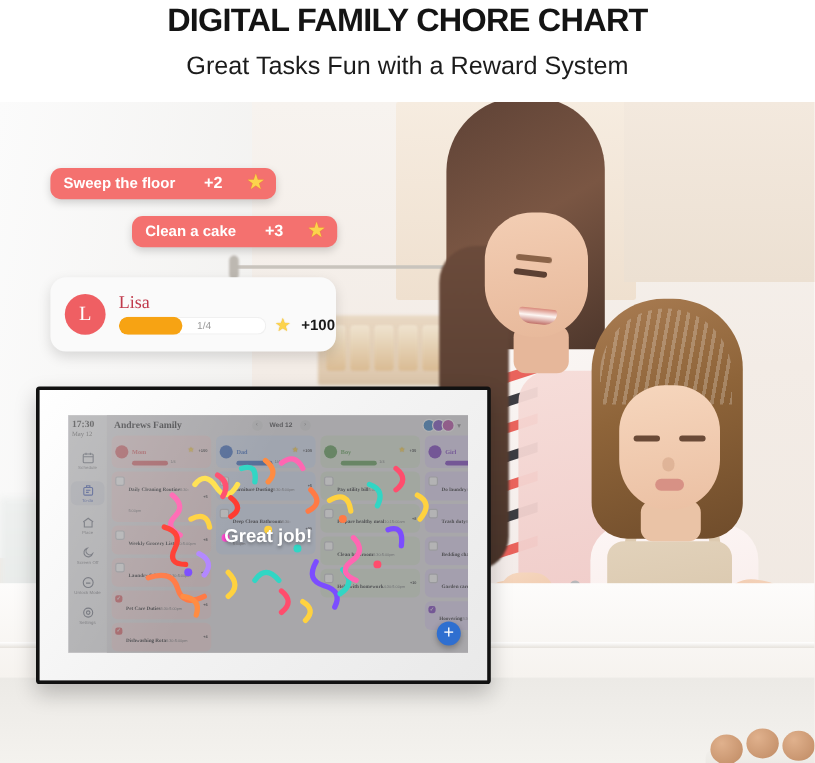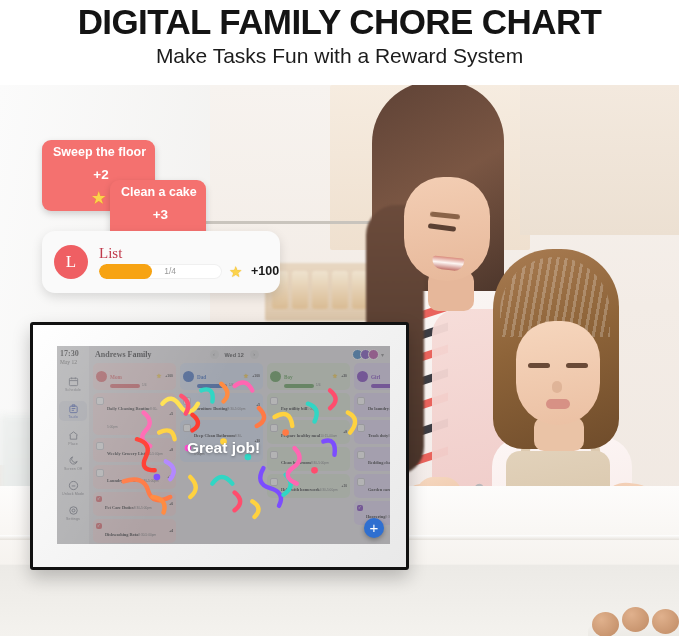--- a/index.html
+++ b/index.html
@@ -104,34 +104,34 @@
   .ph-bowlmix{position:absolute;left:480px;top:528px;width:128px;height:42px;
     background:linear-gradient(180deg,#f7e8bf,#f0dba4);border-radius:0 0 64px 64px;}
   .ph-eggbox{position:absolute;left:588px;top:540px;width:96px;height:40px;
     background:linear-gradient(180deg,#f1efeb,#e2dfd9);border-radius:6px;}
   .ph-egg{position:absolute;width:27px;height:25px;border-radius:50%;
     background:radial-gradient(circle at 35% 30%,#e0b18d,#bf8a63);}
 
   
   .title{
     position:absolute;left:0;top:2px;width:679px;text-align:center;
-    font-size:35px;font-weight:bold;letter-spacing:-.6px;color:#141414;
+    font-size:27px;font-weight:bold;letter-spacing:-.6px;color:#141414;
     font-family:"Liberation Sans",sans-serif;white-space:nowrap;
   }
   .subtitle{
     position:absolute;left:0;top:44px;width:679px;text-align:center;
     font-size:21px;color:#1c1c1c;font-family:"Liberation Sans",sans-serif;
   }
 
   
   .badge{
-    position:absolute;display:inline-flex;align-items:center;gap:8px;
+    position:absolute;display:inline-flex;align-items:center;gap:21px;
     background:#f4716f;color:#fff;border-radius:9px;
     padding:5px 9px 6px 11px;font-size:12.5px;font-weight:bold;
-    box-shadow:0 3px 7px rgba(0,0,0,.17);white-space:nowrap;flex-direction:column;
+    box-shadow:0 3px 7px rgba(0,0,0,.17);white-space:nowrap;
   }
   .badge .pts{font-size:13.5px;font-weight:bold;margin-left:3px;}
   .badge-1{left:42px;top:140px;}
   .badge-2{left:110px;top:180px;}
   .star{display:inline-block;width:15px;height:15px;line-height:15px;
     font-size:15px;color:#fcd34d;text-shadow:0 0 1px #e0a100;}
 
   
   .lisacard{
     position:absolute;left:42px;top:231px;width:238px;height:62px;
@@ -303,37 +303,37 @@
 
     <div class="ph-counter"></div>
     <div class="ph-counteredge"></div>
     <div class="ph-eggbox"></div>
     <div class="ph-egg" style="left:592px;top:527px"></div>
     <div class="ph-egg" style="left:622px;top:522px"></div>
     <div class="ph-egg" style="left:652px;top:524px"></div>
   </div>
 
   <div class="title">DIGITAL FAMILY CHORE CHART</div>
-  <div class="subtitle">Make Tasks Fun with a Reward System</div>
+  <div class="subtitle">Great Tasks Fun with a Reward System</div>
 
   <div class="badge badge-1" style="background: rgb(244, 113, 111);">
     <span>Sweep the floor</span>
     <span class="pts">+2</span>
     <span class="star">★</span>
   </div>
   <div class="badge badge-2" style="background: rgb(244, 113, 111);">
     <span>Clean a cake</span>
     <span class="pts">+3</span>
     <span class="star">★</span>
   </div>
 
   <div class="lisacard">
     <div class="lisa-av" style="background: rgb(239, 95, 99);">L</div>
     <div class="lisa-right">
-      <div class="lisa-name" style="color: rgb(192, 57, 75);">List</div>
+      <div class="lisa-name" style="color: rgb(192, 57, 75);">Lisa</div>
       <div class="lisa-row">
         <div class="lisa-bar">
           <div class="lisa-fill" style="width: 43%; background: rgb(247, 163, 19);"></div>
           <div class="lisa-frac">1/4</div>
         </div>
         <span class="star">★</span>
         <span class="lisa-pts">+100</span>
       </div>
     </div>
   </div>

